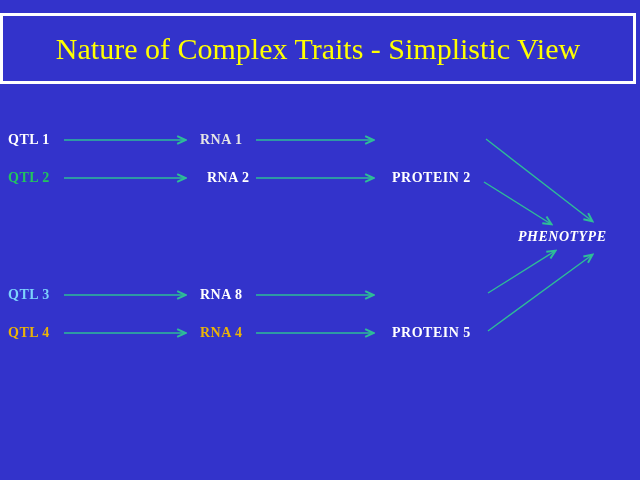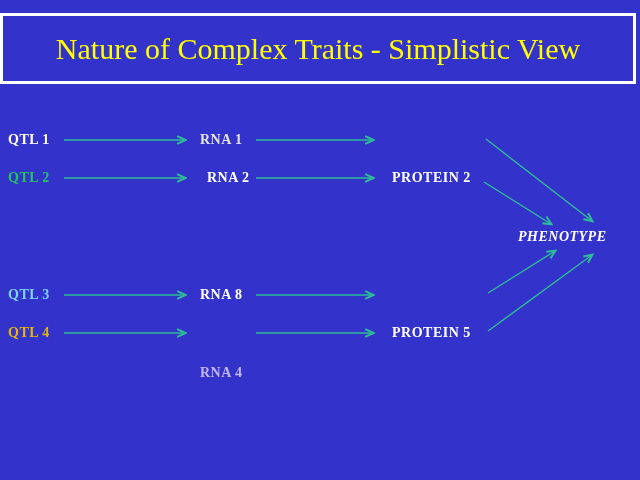--- a/index.html
+++ b/index.html
@@ -92,18 +92,18 @@
   <div class="node-label col-rna row-1" style="color: #e5e5e5;">RNA 1</div>
 
   <div class="node-label col-qtl row-2" style="color: #22c55e;">QTL 2</div>
   <div class="node-label col-rna row-2" style="color: rgb(255, 255, 255); margin-left: 7px;">RNA 2</div>
   <div class="node-label col-protein row-2" style="color: rgb(255, 255, 255);">PROTEIN 2</div>
 
   <div class="node-label col-qtl row-3" style="color: #7dd3fc;">QTL 3</div>
   <div class="node-label col-rna row-3" style="color: rgb(255, 255, 255);">RNA 8</div>
 
   <div class="node-label col-qtl row-4" style="color: #eab308; text-align: center;">QTL 4</div>
-  <div class="node-label col-rna row-4" style="color: #c4b5fd; margin-top: 40px;">RNA 4</div>
+  <div class="node-label col-rna row-4" style="color: #eab308;">RNA 4</div>
   <div class="node-label col-protein row-4" style="color: rgb(255, 255, 255);">PROTEIN 5</div>
 
   <div class="node-label phenotype" style="color: rgb(255, 255, 255);">PHENOTYPE</div>
 
 </div>
 
 </body></html>

